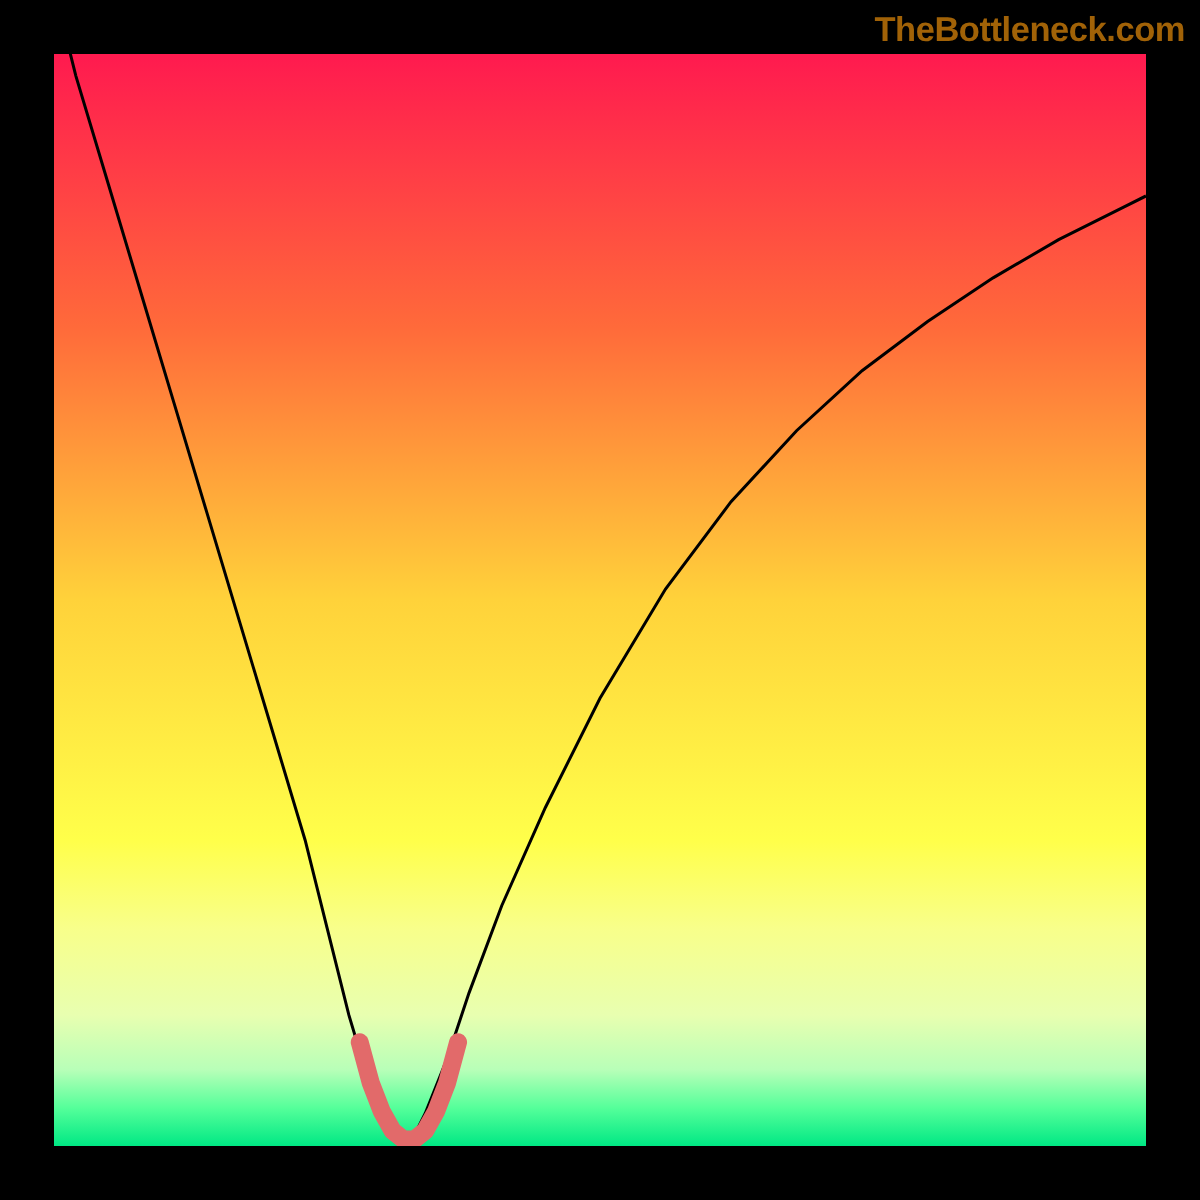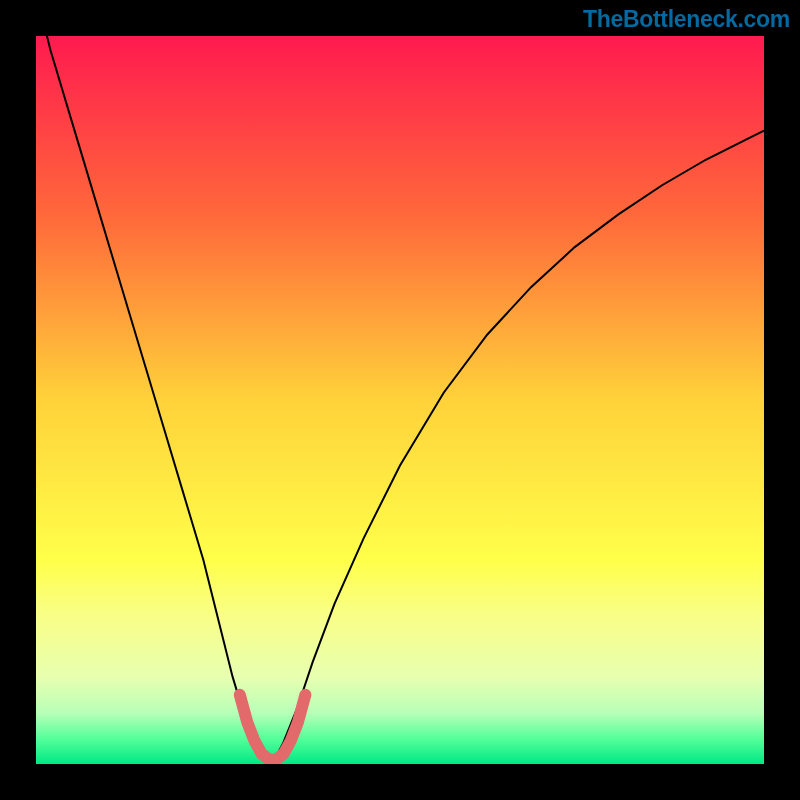--- a/index.html
+++ b/index.html
@@ -24,21 +24,21 @@
     left: 36px;
     top: 36px;
     width: 728px;
     height: 728px;
     overflow: hidden;
   }
   .watermark {
     position: absolute;
     top: 6px;
     right: 10px;
-    color: #0369a1;
+    color: #a16207;
     font-size: 23px;
     font-weight: 600;
     letter-spacing: -0.3px;
     user-select: none;
   }
 </style>
 </head>
 <body>
 
 <div class="frame">

